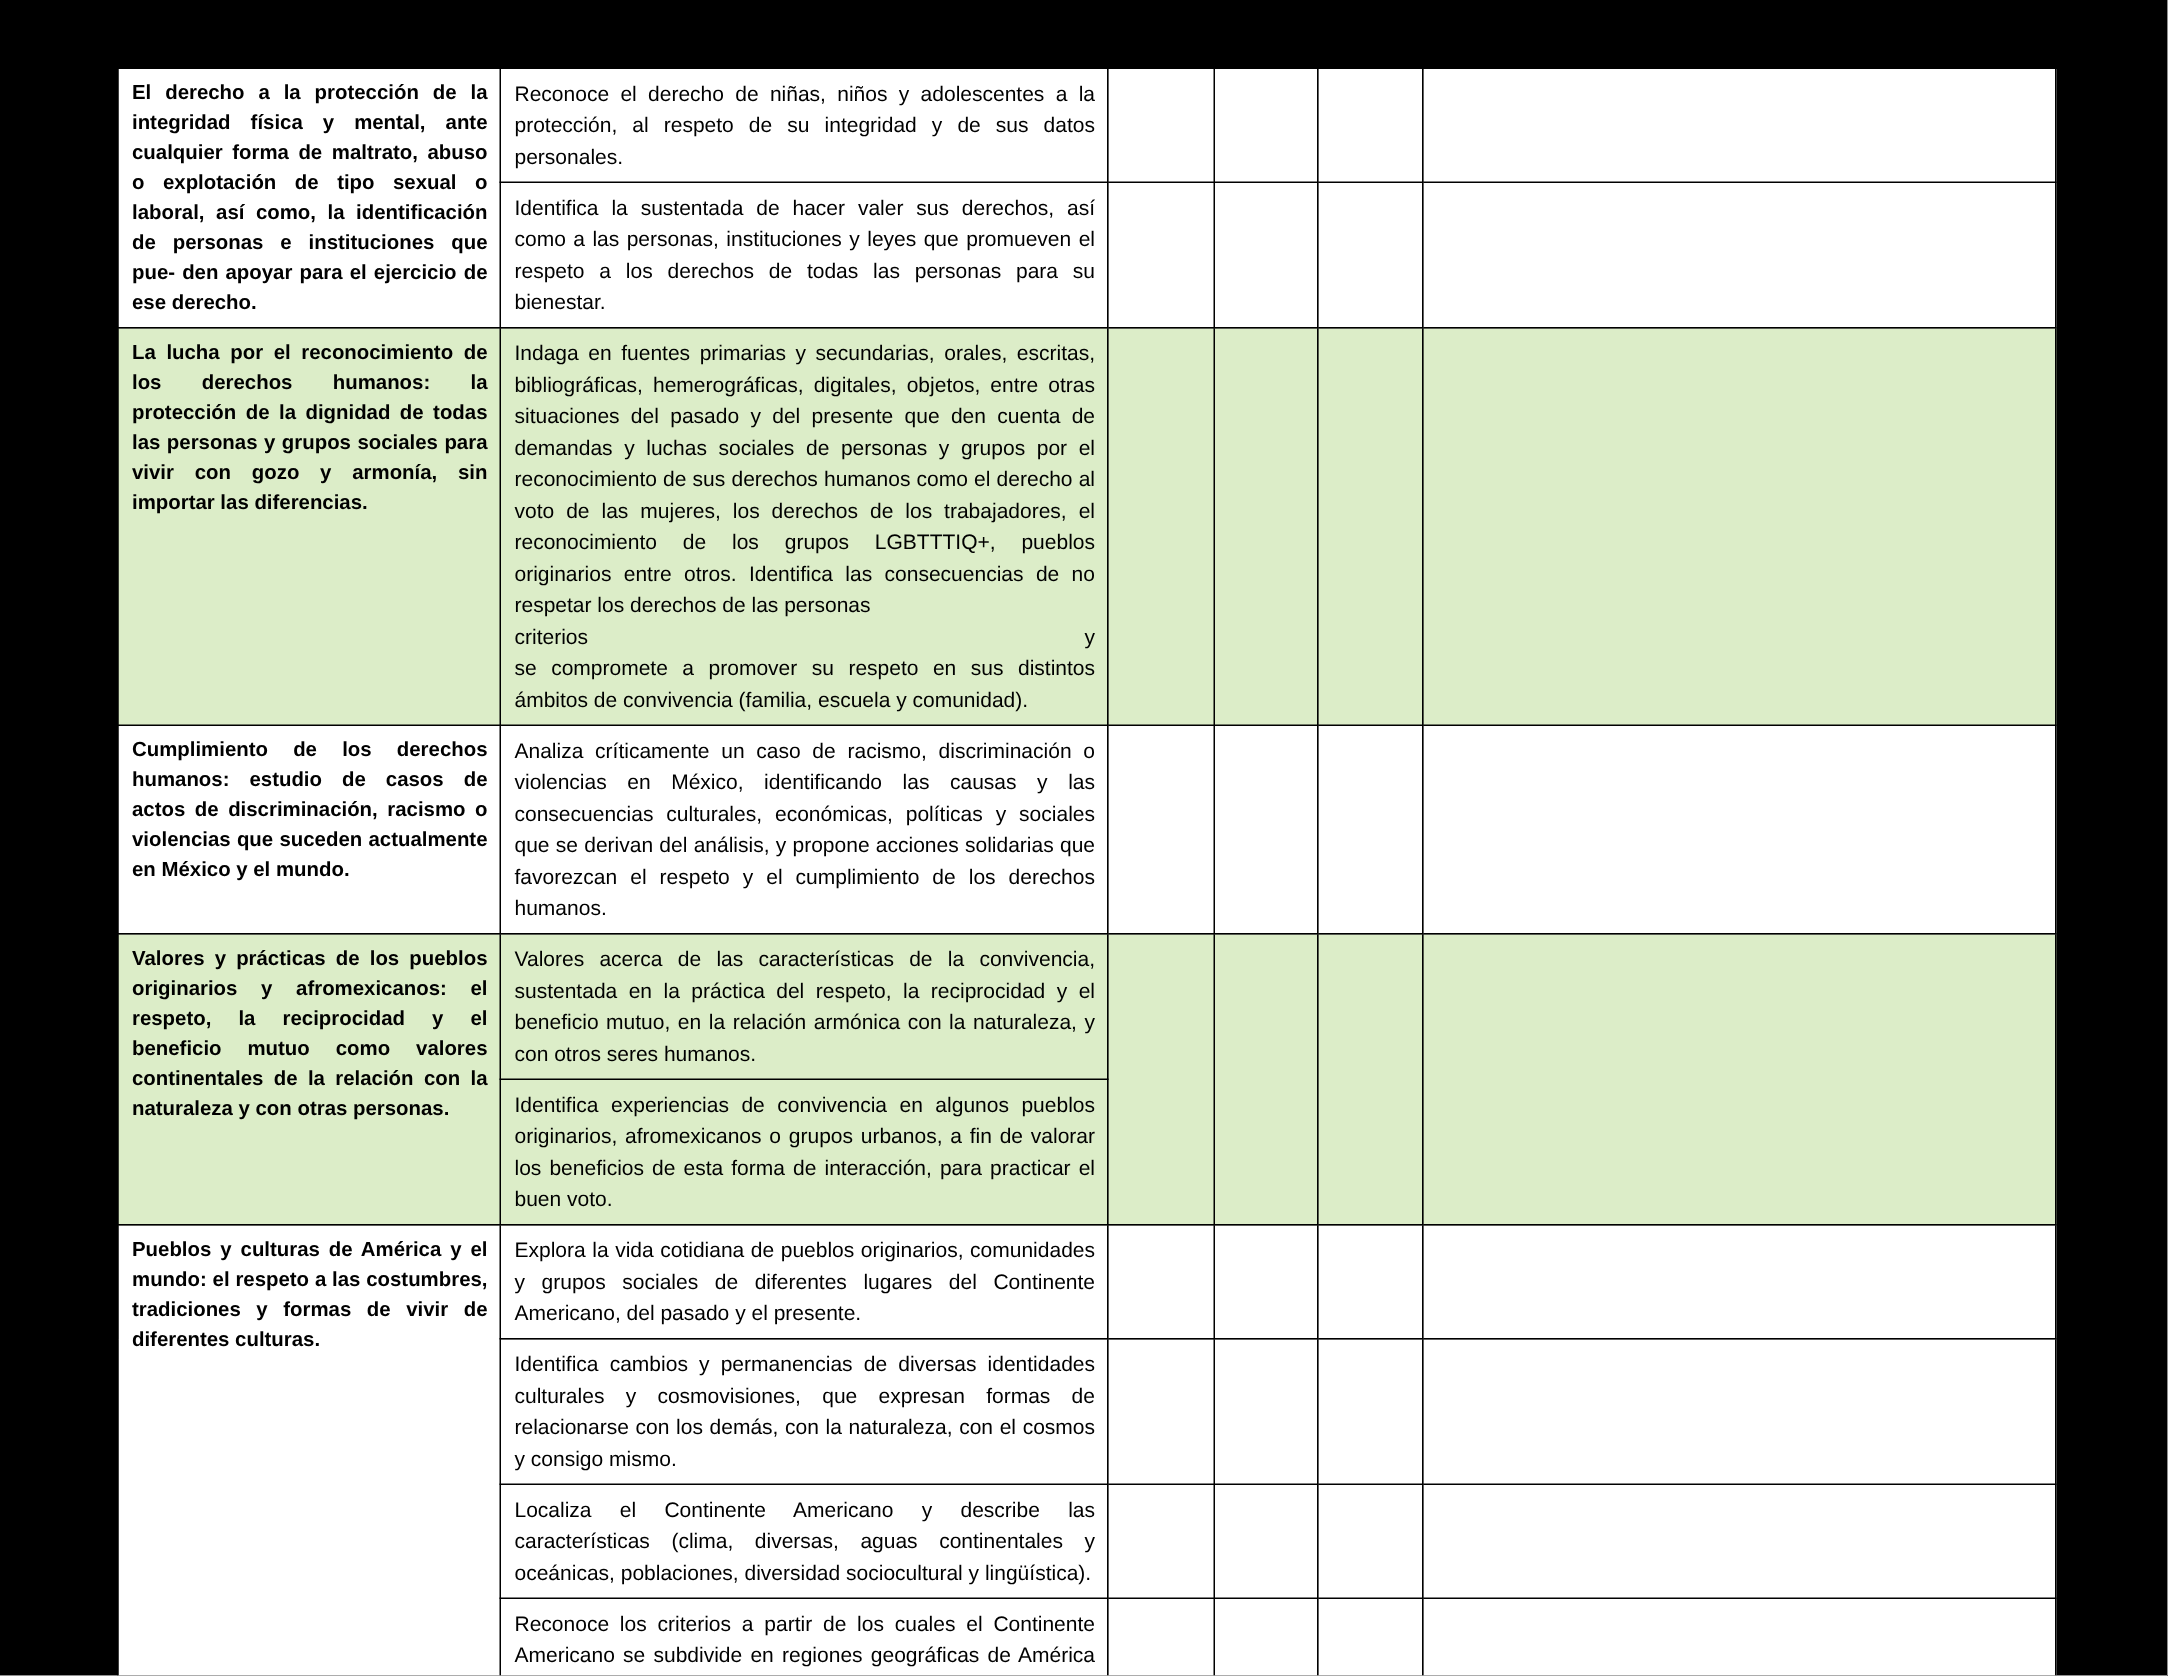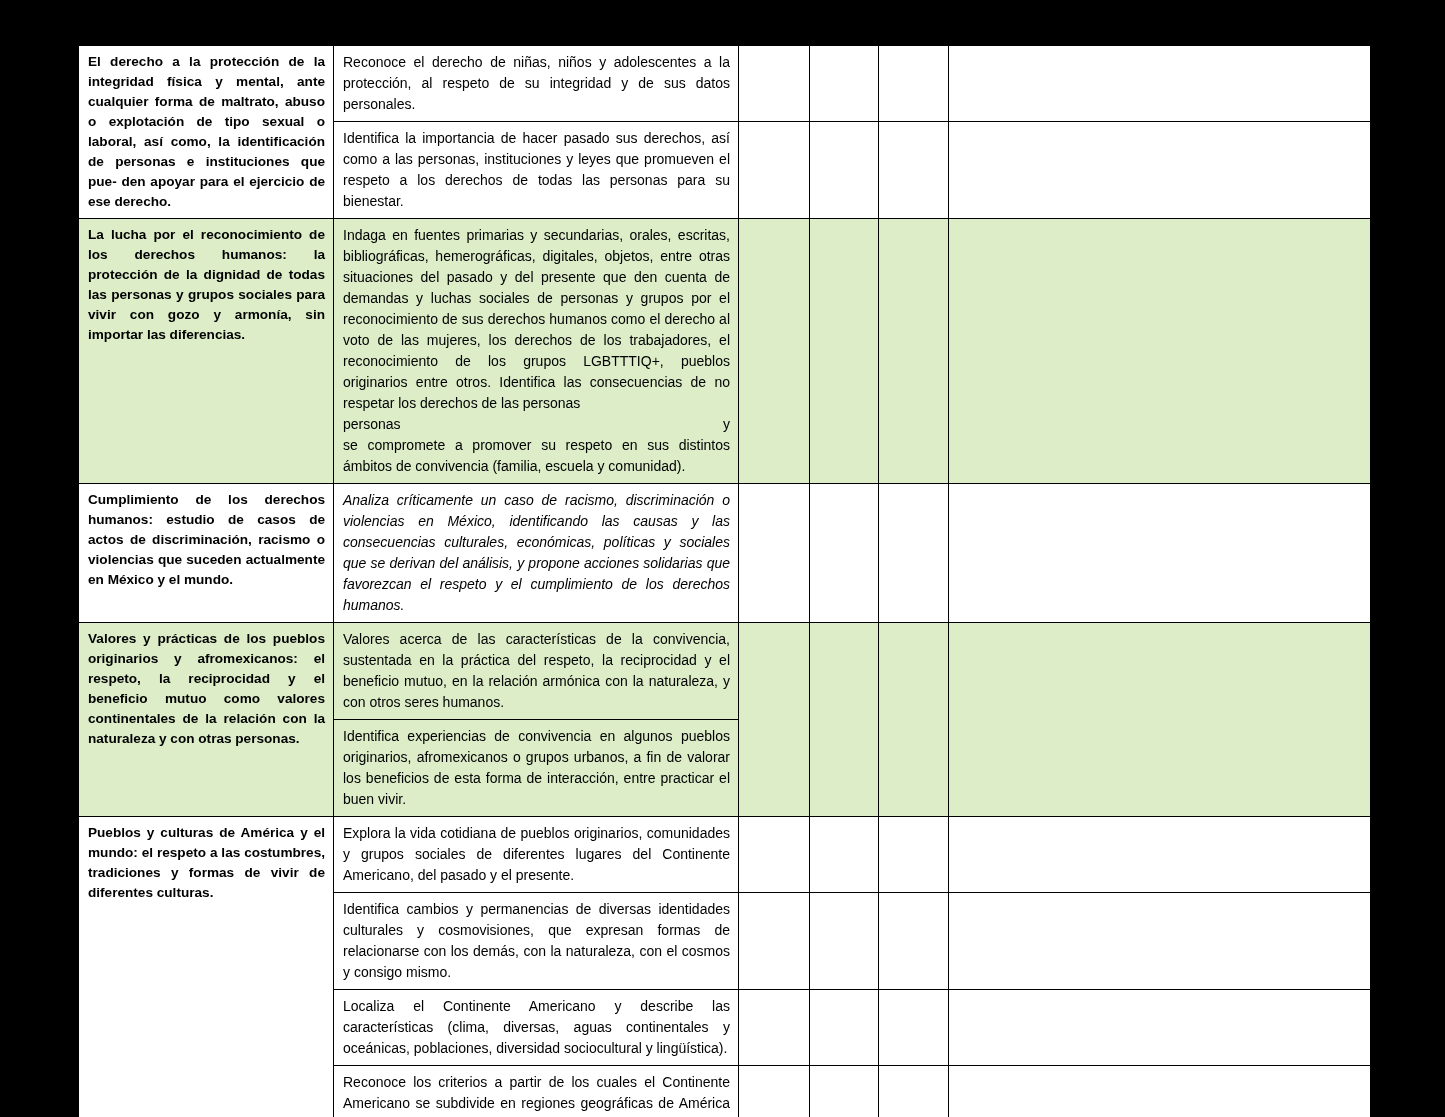--- a/index.html
+++ b/index.html
@@ -77,21 +77,21 @@
     width: 100%;
   }
 
   .green td { background: #dcedc8; margin-left: 28px; }
   td.green-cell { background: #dcedc8; }
 
   
   .h-r1a { height: 62px; }
   .h-r1b { height: 70px; }
   .h-r2  { height: 190px; }
-  .h-r3  { height: 100px; font-style: italic; }
+  .h-r3  { height: 100px; }
   .h-r4a { height: 78px; }
   .h-r4b { height: 72px; }
   .h-r5a { height: 56px; }
   .h-r5b { height: 56px; }
   .h-r5c { height: 56px; }
   .h-r5d { height: 148px; }
 </style>
 </head>
 <body>
 
@@ -120,41 +120,41 @@
           </div>
         </td>
         <td></td>
         <td></td>
         <td></td>
         <td></td>
       </tr>
       <tr>
         <td class="h-r1b">
           <div class="cell-pad">
-            <div class="learn-text">Identifica la importancia de hacer pasado sus derechos, así como a las personas, instituciones y leyes que promueven el respeto a los derechos de todas las personas para su bienestar.</div>
+            <div class="learn-text">Identifica la sustentada de hacer valer sus derechos, así como a las personas, instituciones y leyes que promueven el respeto a los derechos de todas las personas para su bienestar.</div>
           </div>
         </td>
         <td></td>
         <td></td>
         <td></td>
         <td></td>
       </tr>
 
       <tr class="green">
         <td class="green-cell">
           <div class="cell-pad">
             <div class="topic-text">La lucha por el reconocimiento de los derechos humanos: la protección de la dignidad de todas las personas y grupos sociales para vivir con gozo y armonía, sin importar las diferencias.</div>
           </div>
         </td>
         <td class="green-cell h-r2">
           <div class="cell-pad">
             <div class="learn-text"><span>Indaga en fuentes primarias y secundarias, orales, escritas, bibliográficas, hemerográficas, digitales, objetos, entre otras situaciones del pasado y del presente que den cuenta de demandas y luchas sociales de personas y grupos por el reconocimiento de sus derechos humanos como el derecho al voto de las mujeres, los derechos de los trabajadores, el reconocimiento de los grupos LGBTTTIQ+, pueblos originarios entre otros. Identifica las consecuencias de no respetar los derechos de las personas</span></div>
             <div class="learn-text">
               <span class="stretch-line">
-                <span>personas</span>
+                <span>criterios</span>
                 <span>y</span>
               </span>
             </div>
             <div class="learn-text">se compromete a promover su respeto en sus distintos ámbitos de convivencia (familia, escuela y comunidad).</div>
           </div>
         </td>
         <td class="green-cell"></td>
         <td class="green-cell"></td>
         <td class="green-cell"></td>
         <td class="green-cell"></td>
@@ -189,21 +189,21 @@
           </div>
         </td>
         <td class="green-cell" rowspan="2"></td>
         <td class="green-cell" rowspan="2"></td>
         <td class="green-cell" rowspan="2"></td>
         <td class="green-cell" rowspan="2"></td>
       </tr>
       <tr class="green">
         <td class="green-cell h-r4b">
           <div class="cell-pad">
-            <div class="learn-text">Identifica experiencias de convivencia en algunos pueblos originarios, afromexicanos o grupos urbanos, a fin de valorar los beneficios de esta forma de interacción, entre practicar el buen vivir.</div>
+            <div class="learn-text">Identifica experiencias de convivencia en algunos pueblos originarios, afromexicanos o grupos urbanos, a fin de valorar los beneficios de esta forma de interacción, para practicar el buen voto.</div>
           </div>
         </td>
       </tr>
 
       <tr>
         <td rowspan="4">
           <div class="cell-pad">
             <div class="topic-text">Pueblos y culturas de América y el mundo: el respeto a las costumbres, tradiciones y formas de vivir de diferentes culturas.</div>
           </div>
         </td>

